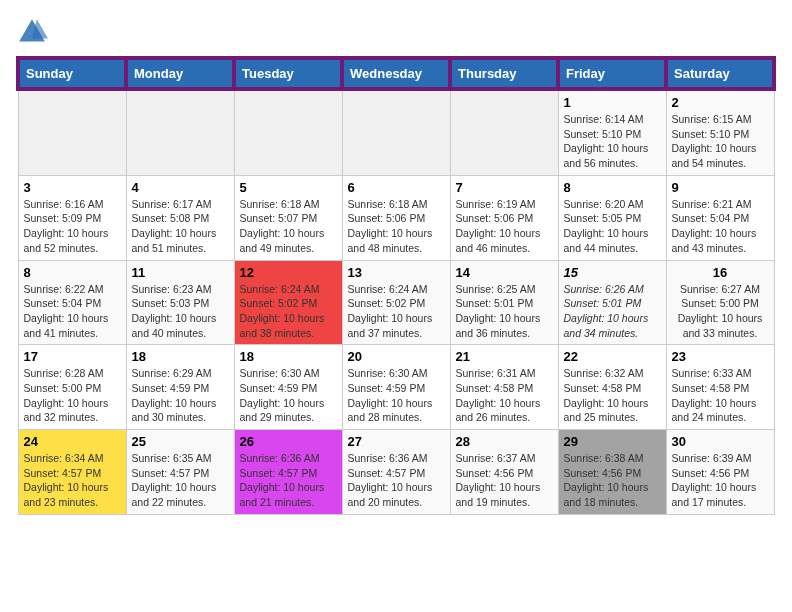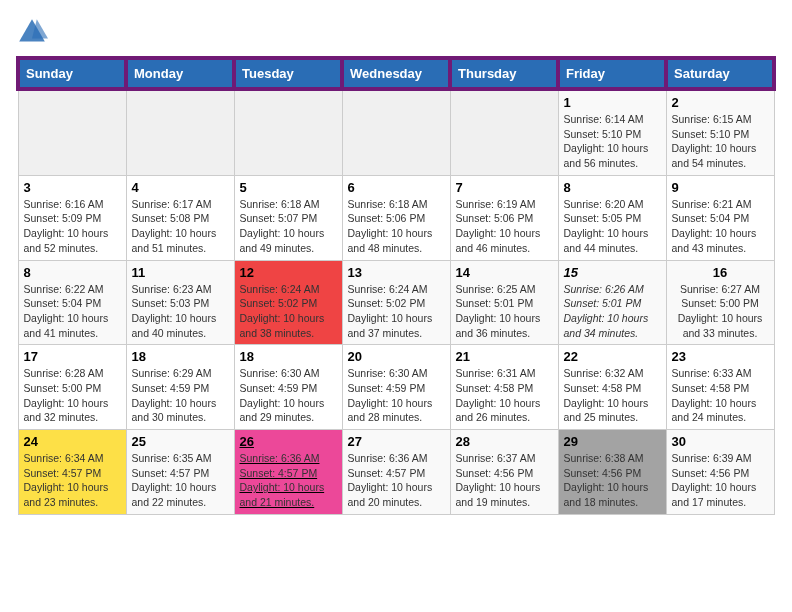--- a/index.html
+++ b/index.html
@@ -234,21 +234,21 @@
       </tr>
       <tr>
         <td style="background: #fde047;">
           <span class="day-number">24</span>
           <div class="day-info">Sunrise: 6:34 AM<br>Sunset: 4:57 PM<br>Daylight: 10 hours<br>and 23 minutes.</div>
         </td>
         <td style="background: rgb(249, 249, 249);">
           <span class="day-number">25</span>
           <div class="day-info">Sunrise: 6:35 AM<br>Sunset: 4:57 PM<br>Daylight: 10 hours<br>and 22 minutes.</div>
         </td>
-        <td style="background: #ec4899; text-decoration: underline;">
+        <td style="background: #d946ef;">
           <span class="day-number">26</span>
           <div class="day-info">Sunrise: 6:36 AM<br>Sunset: 4:57 PM<br>Daylight: 10 hours<br>and 21 minutes.</div>
         </td>
         <td style="background: rgb(249, 249, 249);">
           <span class="day-number">27</span>
           <div class="day-info">Sunrise: 6:36 AM<br>Sunset: 4:57 PM<br>Daylight: 10 hours<br>and 20 minutes.</div>
         </td>
         <td style="background: rgb(249, 249, 249); margin-left: 44px;">
           <span class="day-number">28</span>
           <div class="day-info">Sunrise: 6:37 AM<br>Sunset: 4:56 PM<br>Daylight: 10 hours<br>and 19 minutes.</div>

